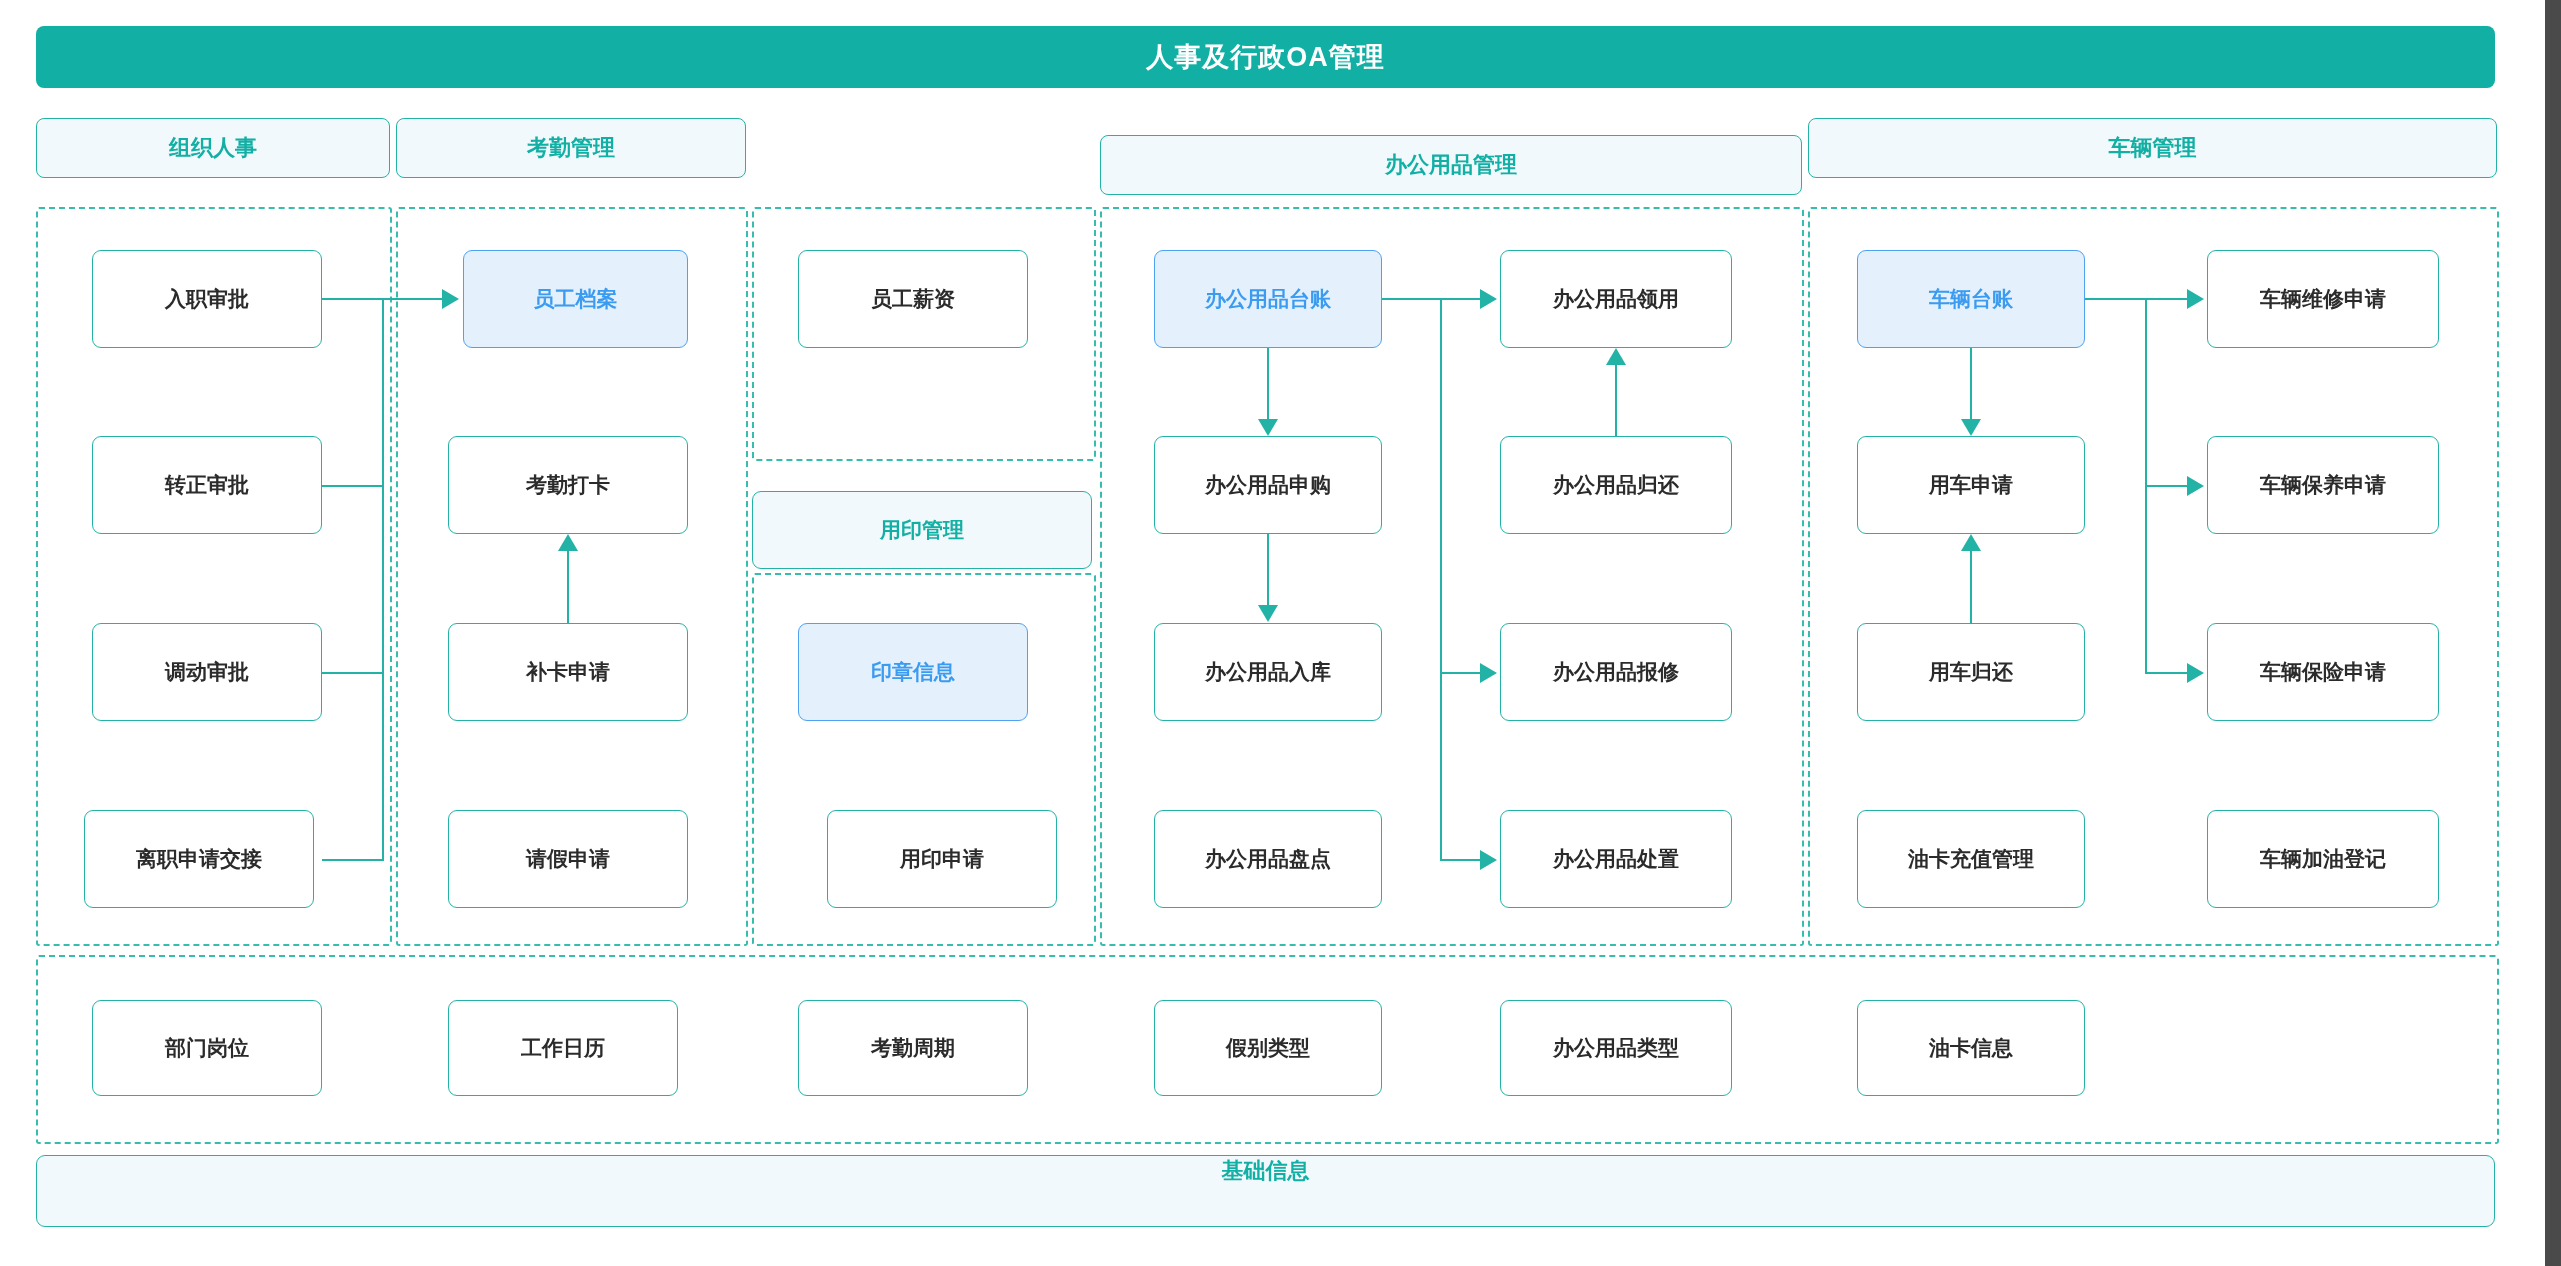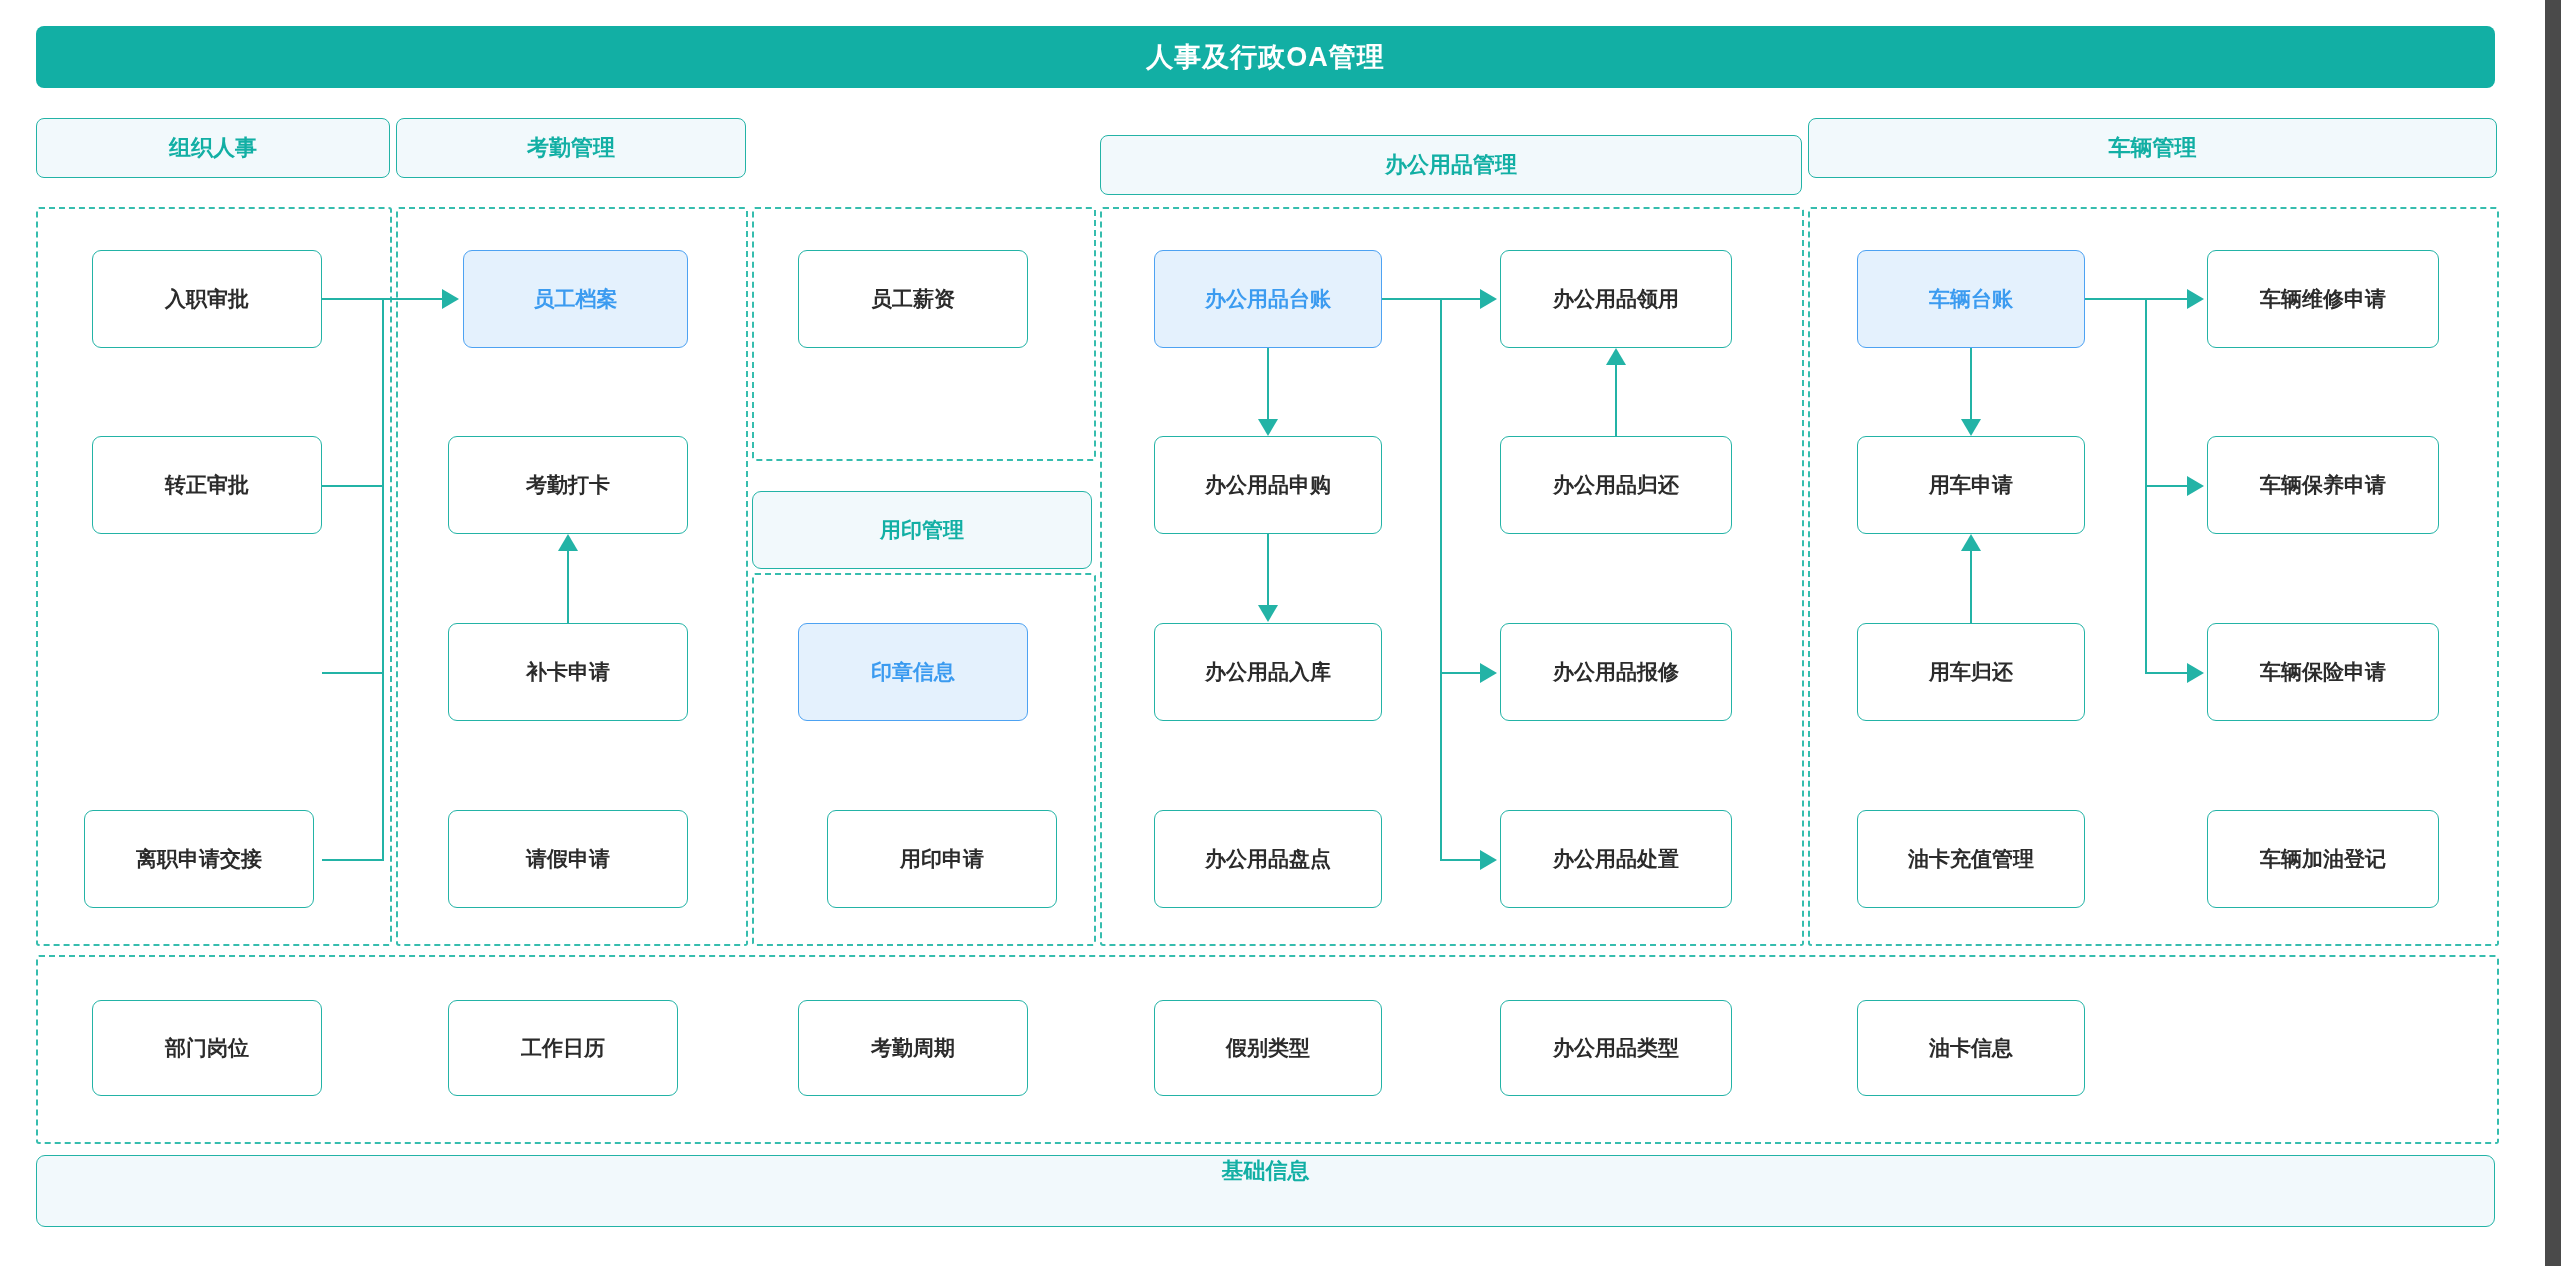--- a/index.html
+++ b/index.html
@@ -150,20 +150,23 @@
   <div class="dash-group" style="left:1100px; top:207px; width:700px; height:735px;"></div>
   <div class="dash-group" style="left:1808px; top:207px; width:687px; height:735px;"></div>
   <div class="dash-group" style="left:36px;  top:955px; width:2459px; height:185px;"></div>
 
   <div class="node" style="left:92px; top:250px; width:230px; height:98px;">
     <span>入职审批</span>
   </div>
   <div class="node" style="left:92px; top:436px; width:230px; height:98px;">
     <span>转正审批</span>
   </div>
+  <div class="node" style="left:92px; top:623px; width:230px; height:98px;">
+    <span>调动审批</span>
+  </div>
   <div class="node" style="left:84px; top:810px; width:230px; height:98px;">
     <span>离职申请交接</span>
   </div>
 
   <div class="conn h" style="left:322px; top:298px; width:62px;"></div>
   <div class="conn h" style="left:322px; top:485px; width:62px;"></div>
   <div class="conn h" style="left:322px; top:672px; width:62px;"></div>
   <div class="conn h" style="left:322px; top:859px; width:62px;"></div>
   <div class="conn v" style="left:382px; top:298px; height:562px;"></div>
   <div class="conn h" style="left:382px; top:298px; width:62px;"></div>

